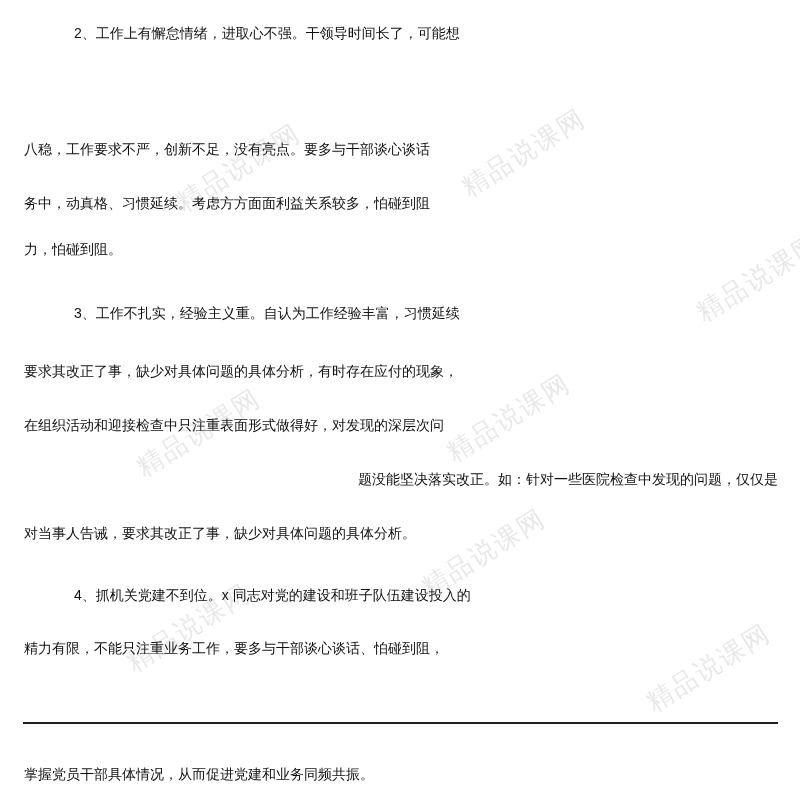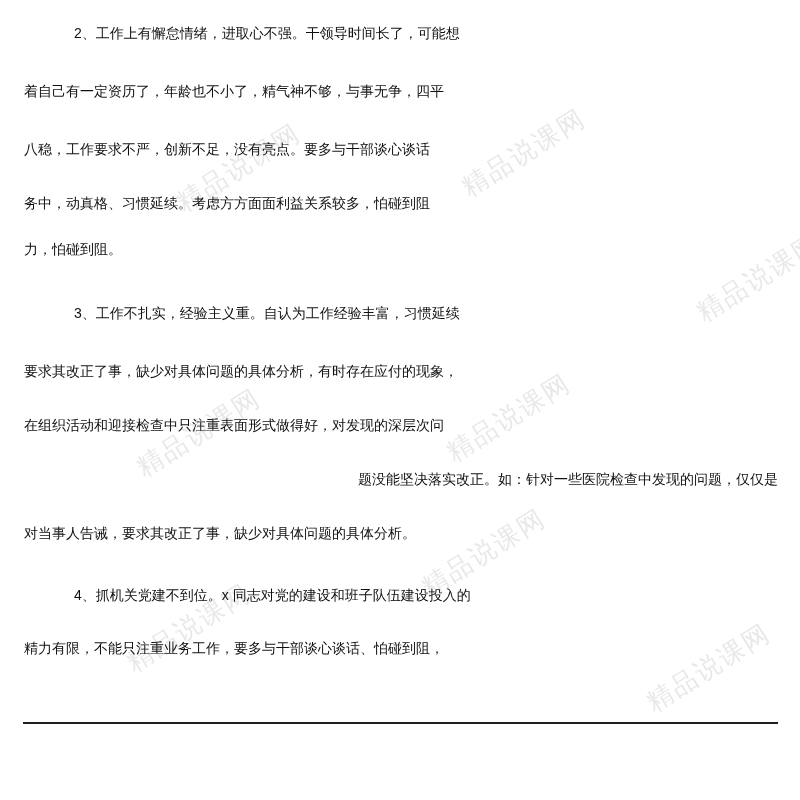--- a/index.html
+++ b/index.html
@@ -90,30 +90,30 @@
       <div class="watermark-mark" style="left: 440px; top: 440px; color: rgba(110, 110, 125, 0.16); transform: rotate(-32deg);">精品说课网</div>
       <div class="watermark-mark" style="left: 120px; top: 650px; color: rgba(110, 110, 125, 0.16); transform: rotate(-32deg);">精品说课网</div>
       <div class="watermark-mark" style="left: 415px; top: 575px; color: rgba(110, 110, 125, 0.16); transform: rotate(-32deg);">精品说课网</div>
       <div class="watermark-mark" style="left: 640px; top: 690px; color: rgba(110, 110, 125, 0.16); transform: rotate(-32deg);">精品说课网</div>
       <div class="watermark-mark" style="left: 690px; top: 300px; color: rgba(110, 110, 125, 0.16); transform: rotate(-32deg);">精品说课网</div>
     </div>
 
   <div id="doc-body">
       <div></div>
       <div class="doc-line indent" style="top: 13px; font-size: 14px;">2、工作上有懈怠情绪，进取心不强。干领导时间长了，可能想</div>
-      <div class="doc-line" style="top: 71px; font-size: 14px;">着自己有一定资历了，年龄也不小了，精气神不够，与事无争，四平</div>
       <div class="doc-line" style="top: 129px; font-size: 14px;">八稳，工作要求不严，创新不足，没有亮点。要多与干部谈心谈话</div>
       <div class="doc-line" style="top: 183px; font-size: 14px;">务中，动真格、习惯延续。考虑方方面面利益关系较多，怕碰到阻</div>
       <div class="doc-line" style="top: 229px; font-size: 14px;">力，怕碰到阻。</div>
       <div></div>
       <div class="doc-line indent" style="top: 293px; font-size: 14px;">3、工作不扎实，经验主义重。自认为工作经验丰富，习惯延续</div>
       <div class="doc-line" style="top: 351px; font-size: 14px;">要求其改正了事，缺少对具体问题的具体分析，有时存在应付的现象，</div>
       <div class="doc-line" style="top: 405px; font-size: 14px;">在组织活动和迎接检查中只注重表面形式做得好，对发现的深层次问</div>
       <div class="doc-line" style="top: 459px; font-size: 14px; text-align: right;">题没能坚决落实改正。如：针对一些医院检查中发现的问题，仅仅是</div>
       <div class="doc-line" style="top: 513px; font-size: 14px;">对当事人告诫，要求其改正了事，缺少对具体问题的具体分析。</div>
       <div></div>
       <div class="doc-line indent" style="top: 575px; font-size: 14px;">4、抓机关党建不到位。x 同志对党的建设和班子队伍建设投入的</div>
       <div class="doc-line" style="top: 628px; font-size: 14px;">精力有限，不能只注重业务工作，要多与干部谈心谈话、怕碰到阻，</div>
+      <div class="doc-line" style="top: 754px; font-size: 14px;">掌握党员干部具体情况，从而促进党建和业务同频共振。</div>
     </div>
 
   <div id="section-rule" style="top: 722px; border-top-color: rgb(31, 31, 31);"></div>
 
 </div>
 
 </body></html>

